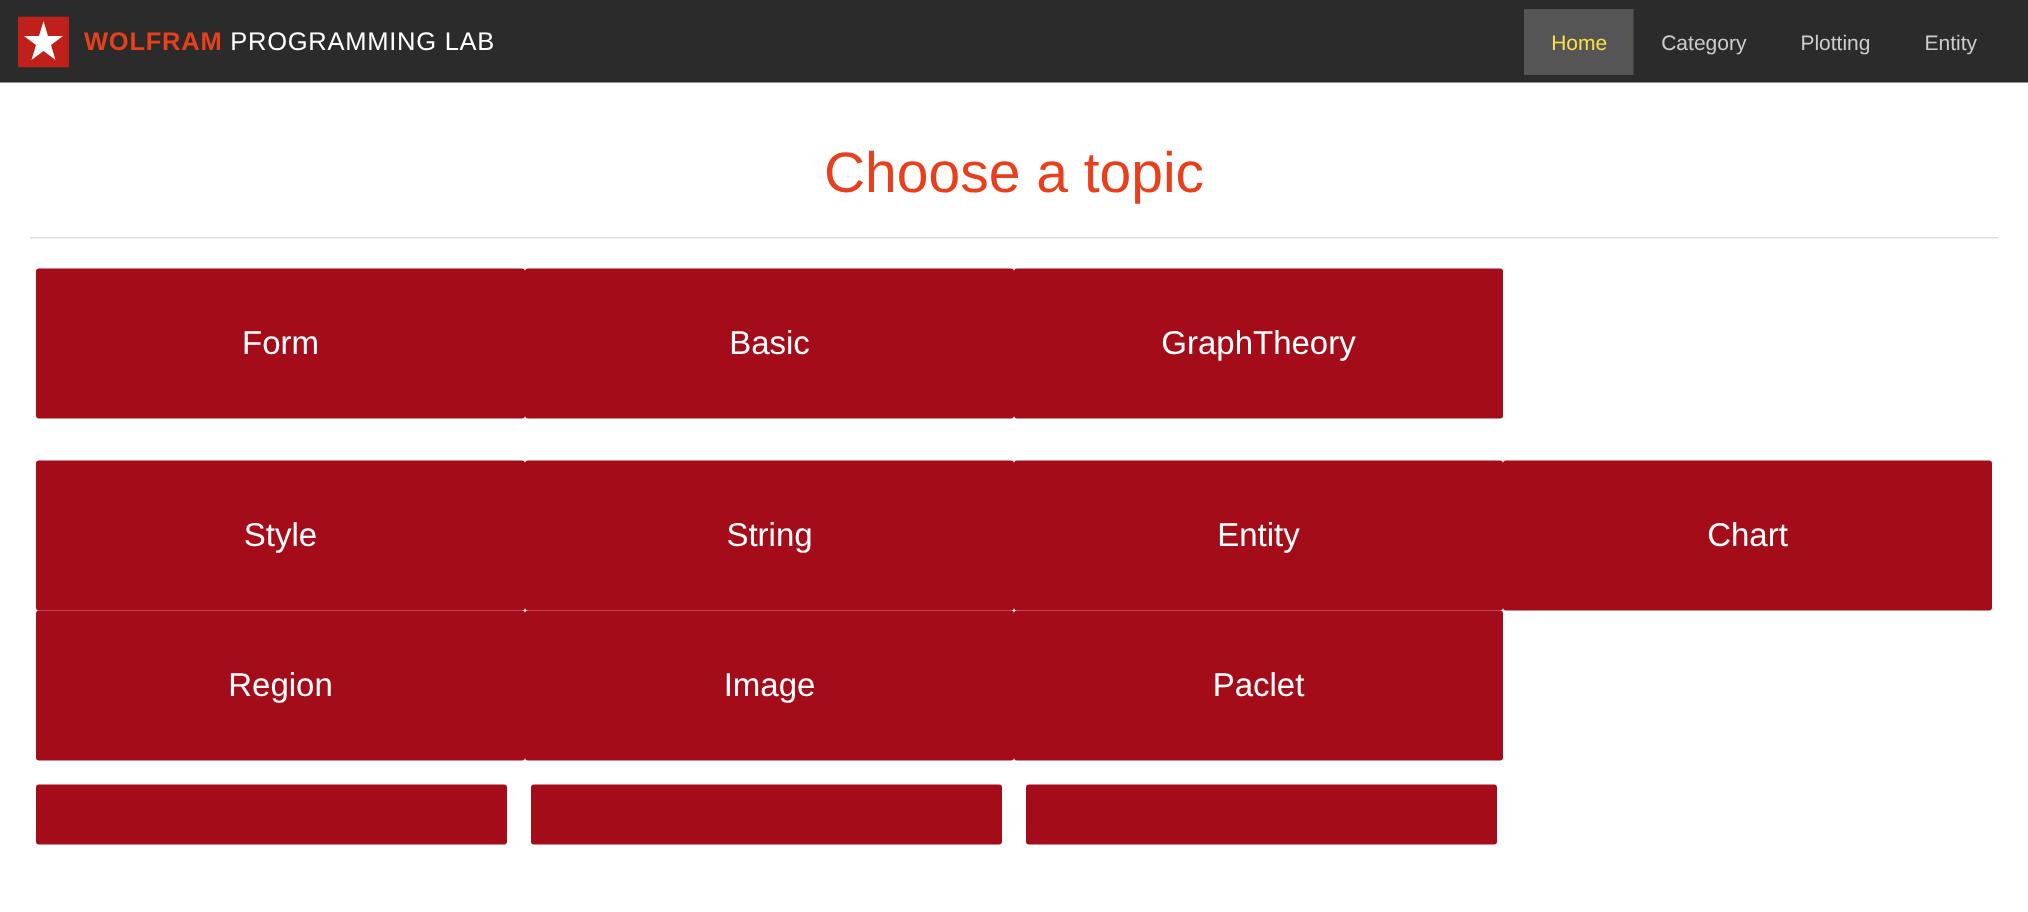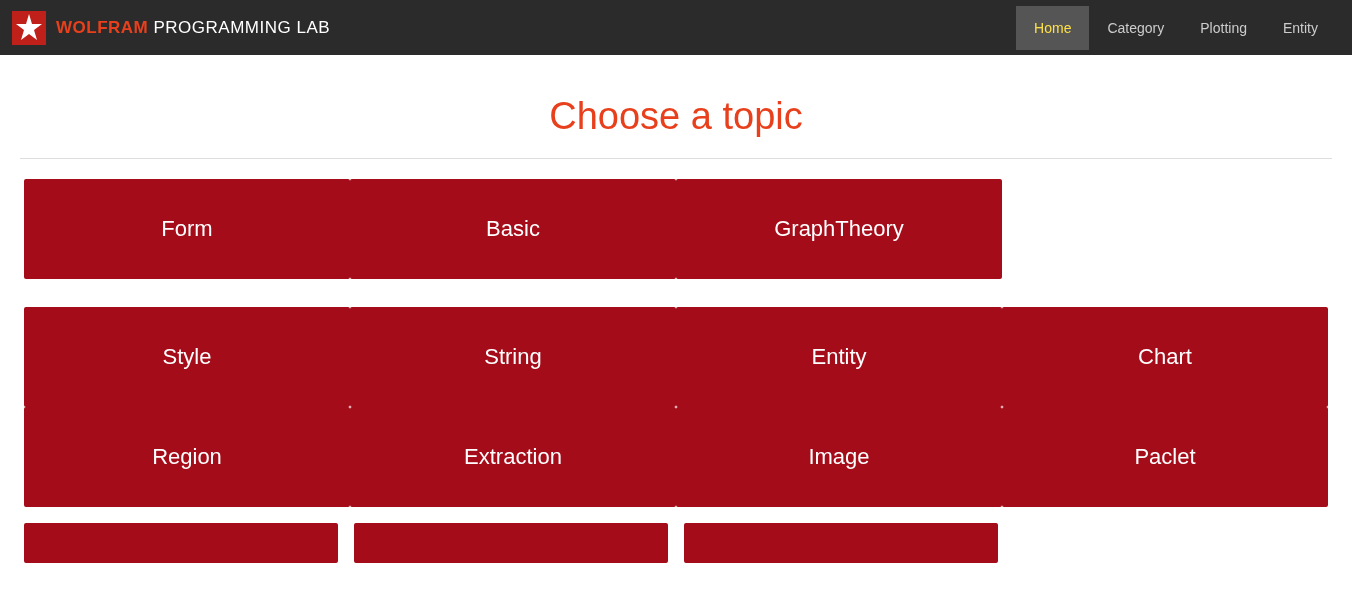--- a/index.html
+++ b/index.html
@@ -169,21 +169,20 @@
 
   <div class="topic-grid" style="margin-top:28px;">
     <div class="topic-card">Style</div>
     <div class="topic-card">String</div>
     <div class="topic-card">Entity</div>
     <div class="topic-card">Chart</div>
   </div>
 
   <div class="topic-grid" style="">
     <div class="topic-card">Region</div>
-    <div class="topic-card">Extraction</div>
     <div class="topic-card">Image</div>
     <div class="topic-card">Paclet</div>
   </div>
 
   <div class="topic-grid-partial">
     <div class="topic-card-partial"></div>
     <div class="topic-card-partial"></div>
     <div class="topic-card-partial"></div>
     <div class="topic-card-partial" style="background:transparent;"></div>
   </div>

